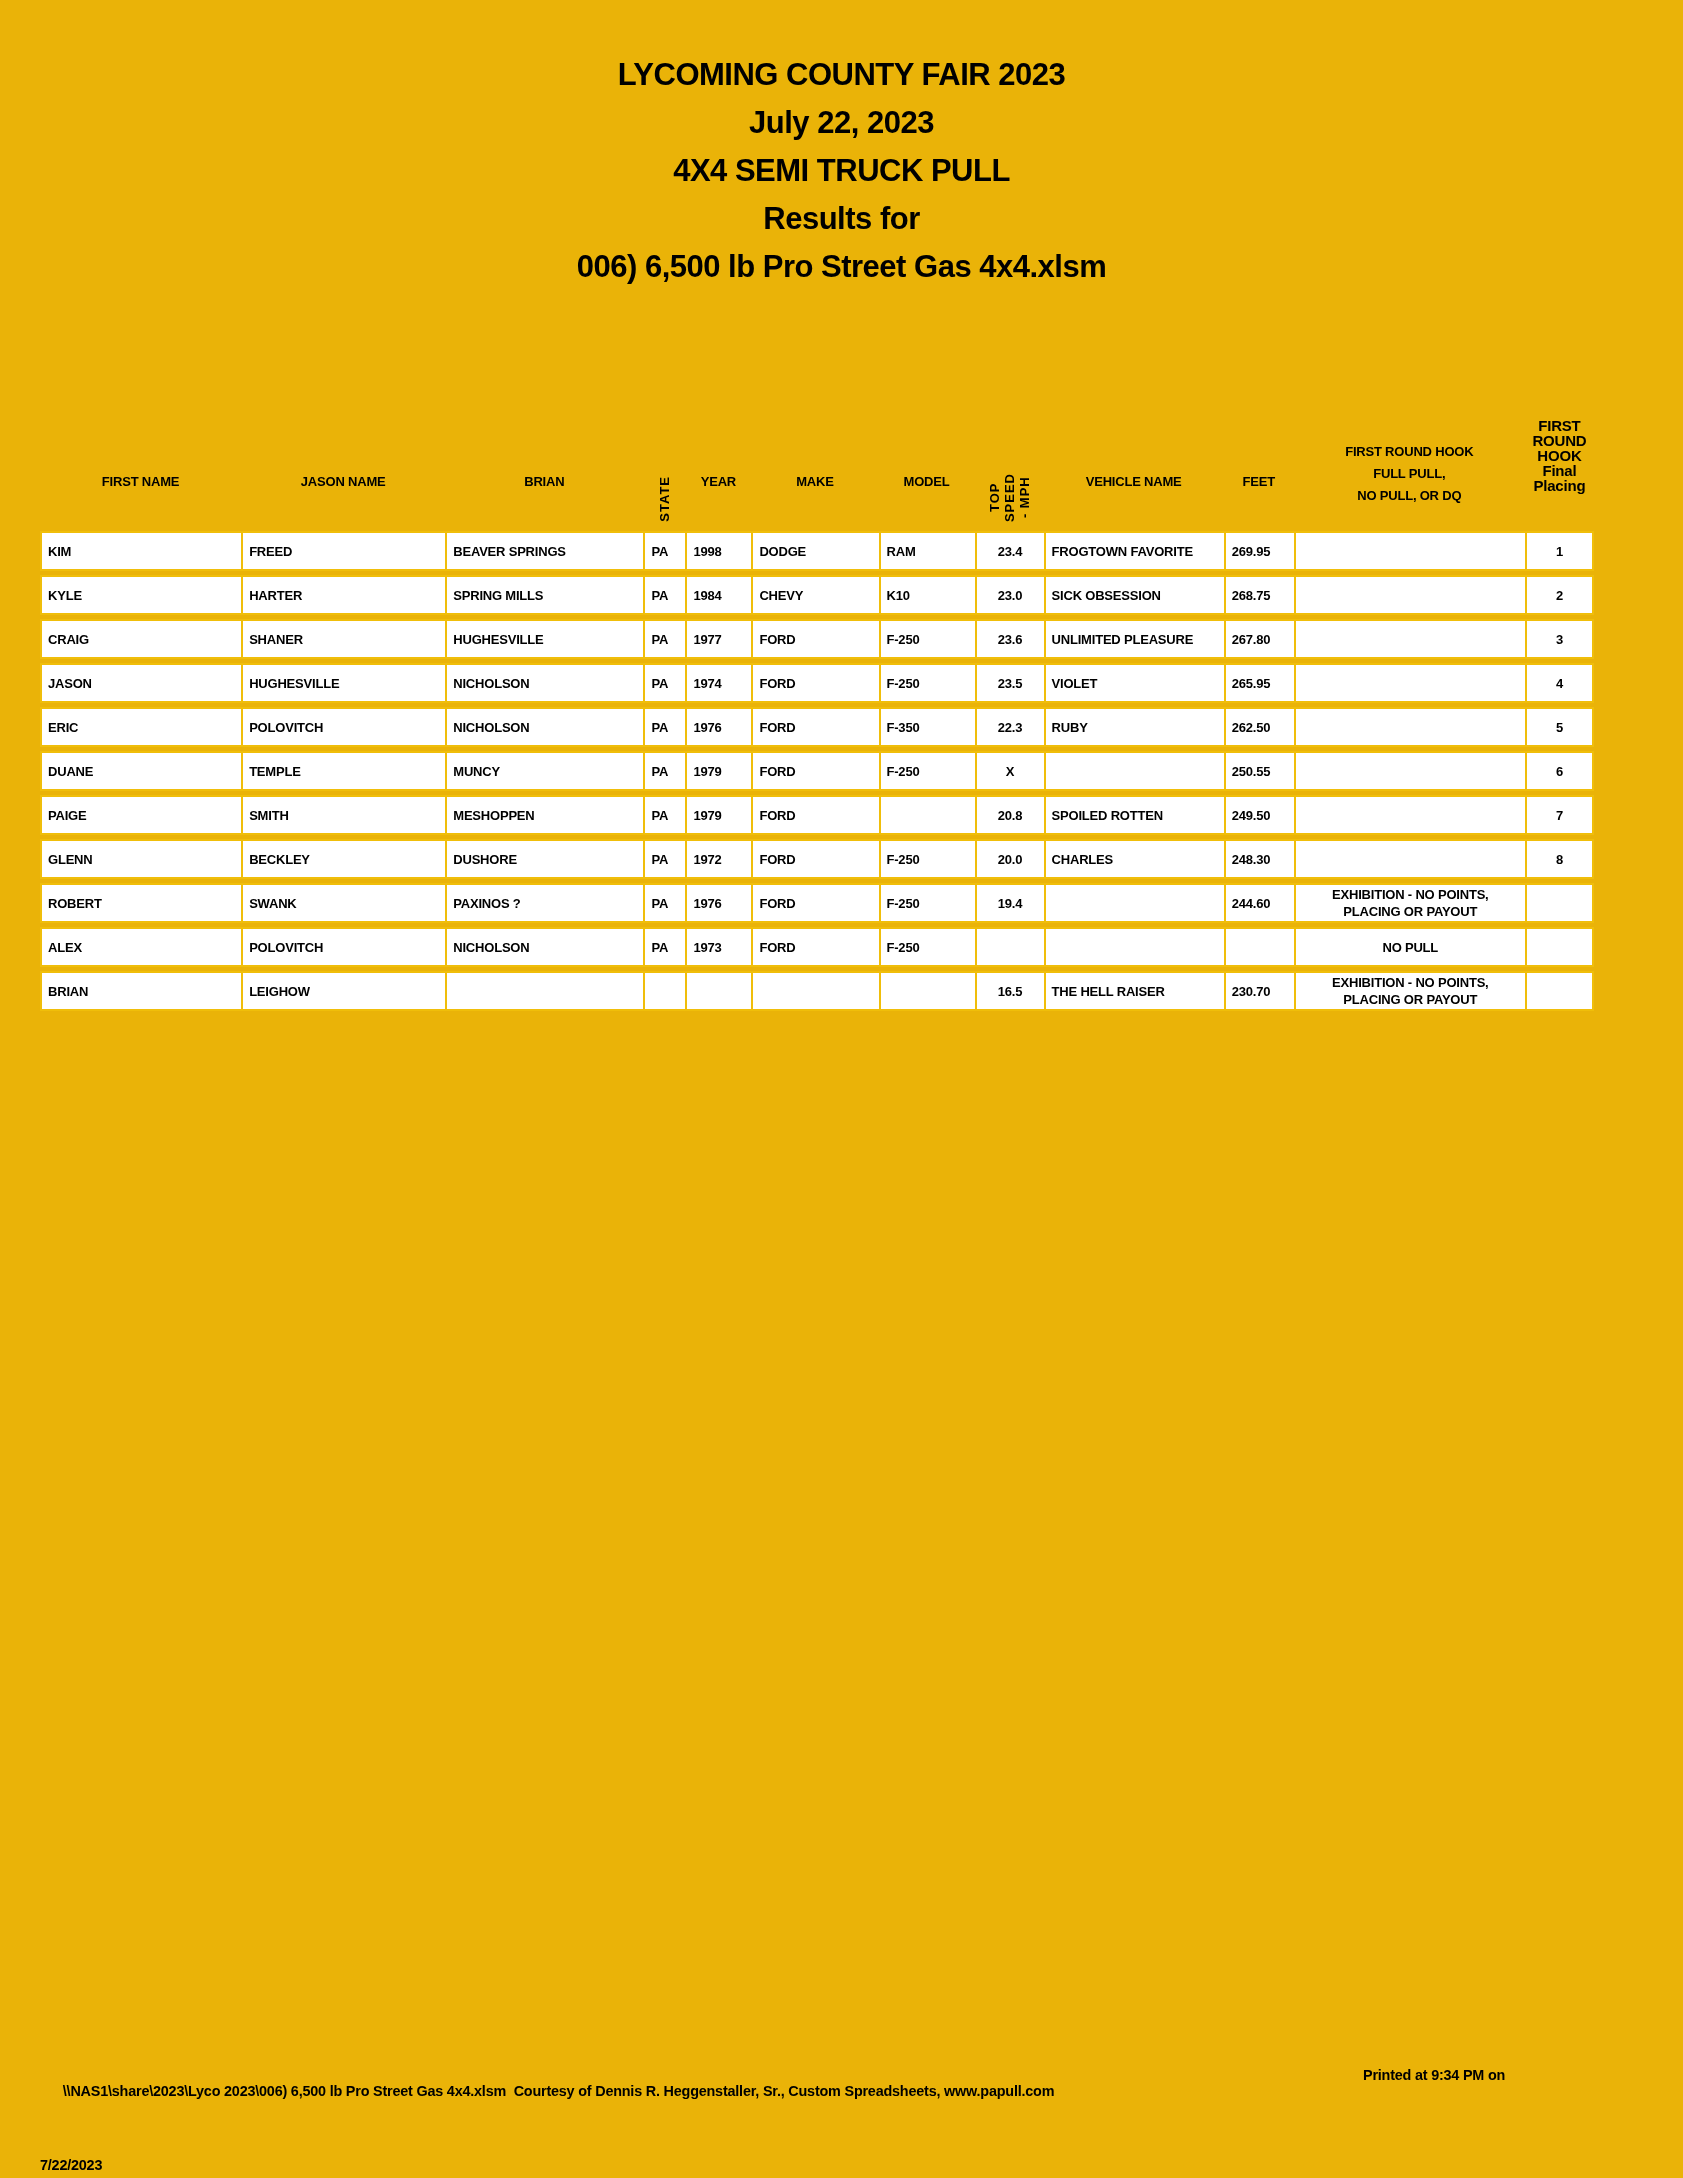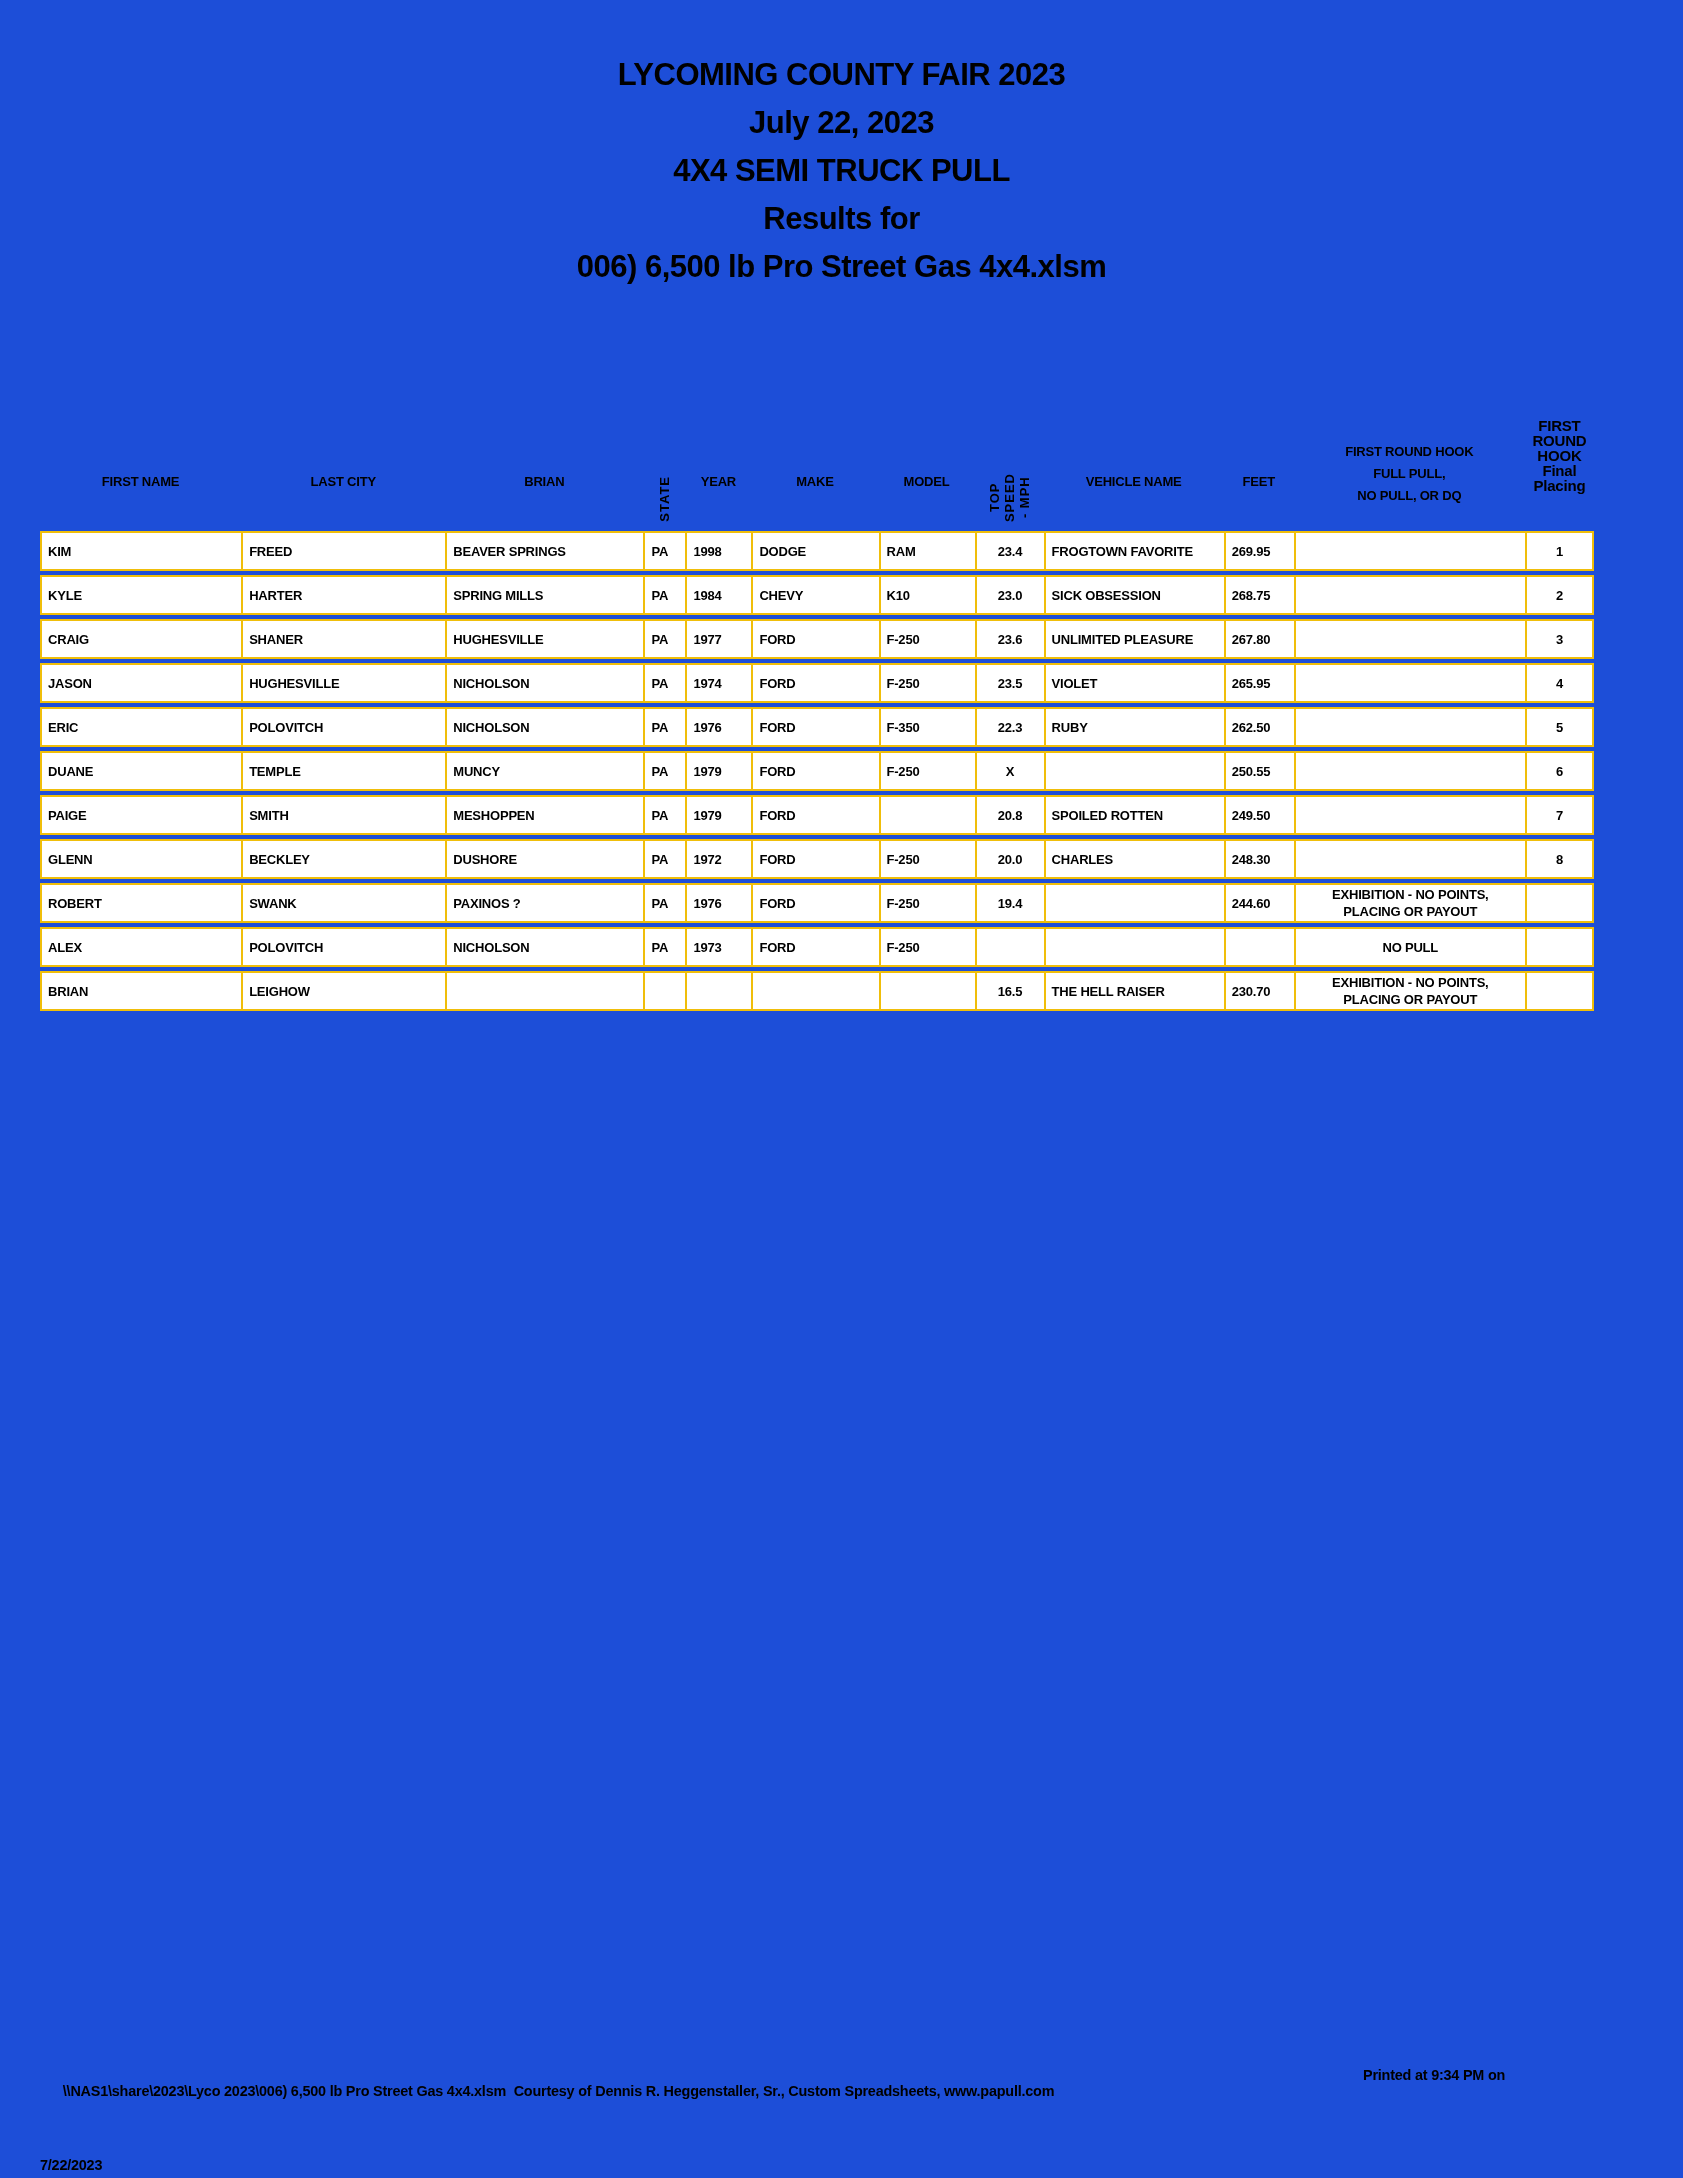--- a/index.html
+++ b/index.html
@@ -6,21 +6,21 @@
     margin: 0;
     padding: 0;
     background: #ffffff;
     font-family: "Liberation Sans", sans-serif;
     color: #000000;
   }
   .page {
     position: relative;
     width: 1683px;
     height: 2178px;
-    background: #1d4ed8;
+    background: #eab308;
     overflow: hidden;
   }
 
   
   .title-block {
     position: absolute;
     top: 51px;
     left: 0;
     width: 100%;
     text-align: center;
@@ -138,21 +138,21 @@
         <col style="width:70px">
           <col style="width:231px">
           <col style="width:69px">
       </colgroup>
       <thead>
         <tr>
           <th>
               <div class="h-single">FIRST NAME</div>
             </th>
           <th>
-              <div class="h-single">LAST CITY</div>
+              <div class="h-single">JASON NAME</div>
             </th>
           <th>
               <div class="h-single">BRIAN</div>
             </th>
           <th><div class="vert">STATE</div></th>
           <th>
               <div class="h-single">YEAR</div>
             </th>
           <th>
               <div class="h-single">MAKE</div>

